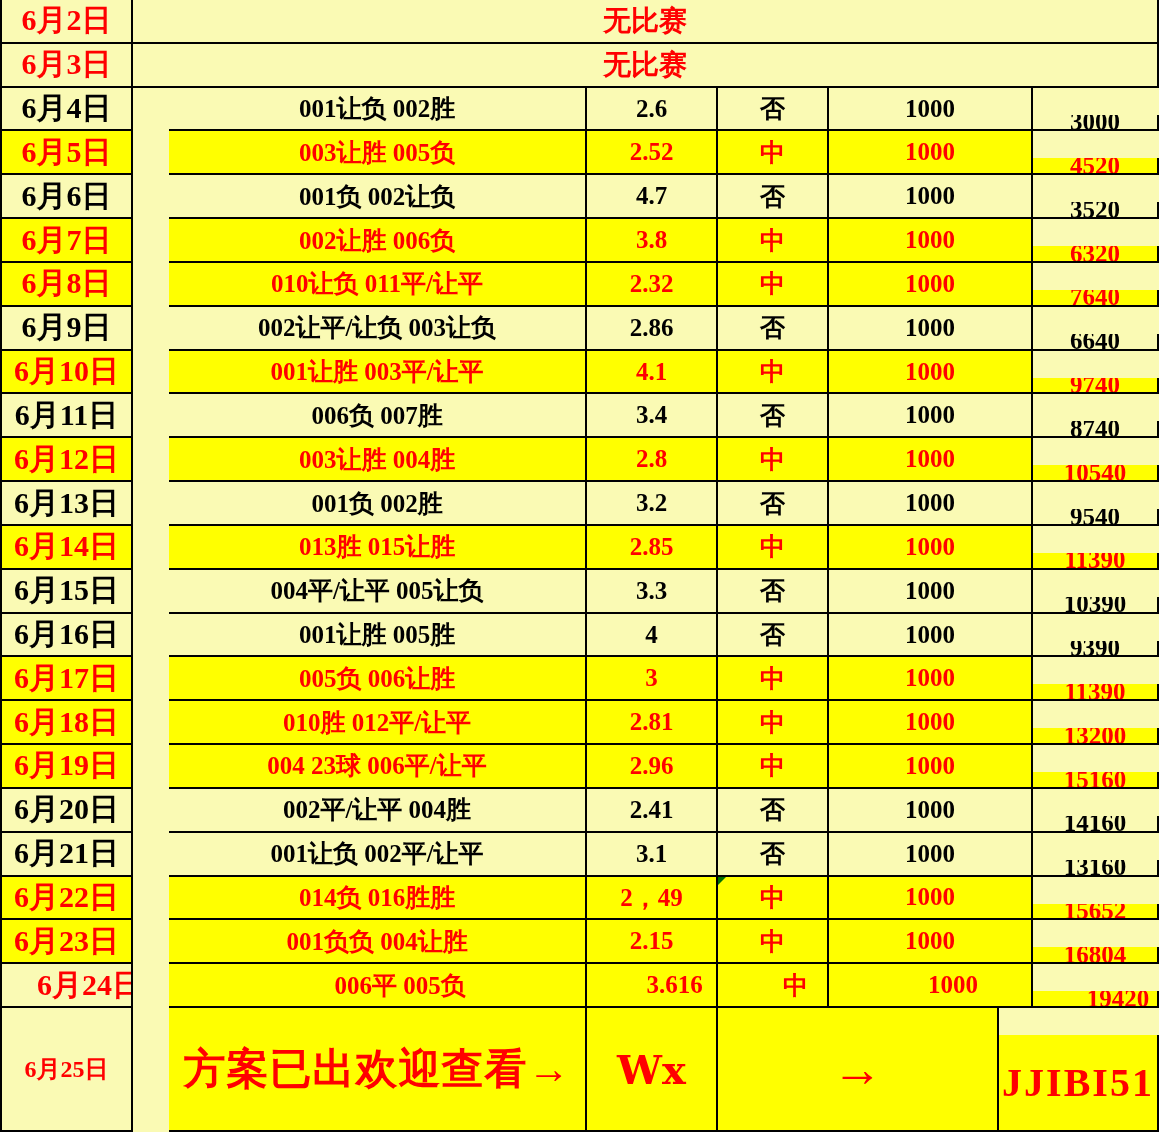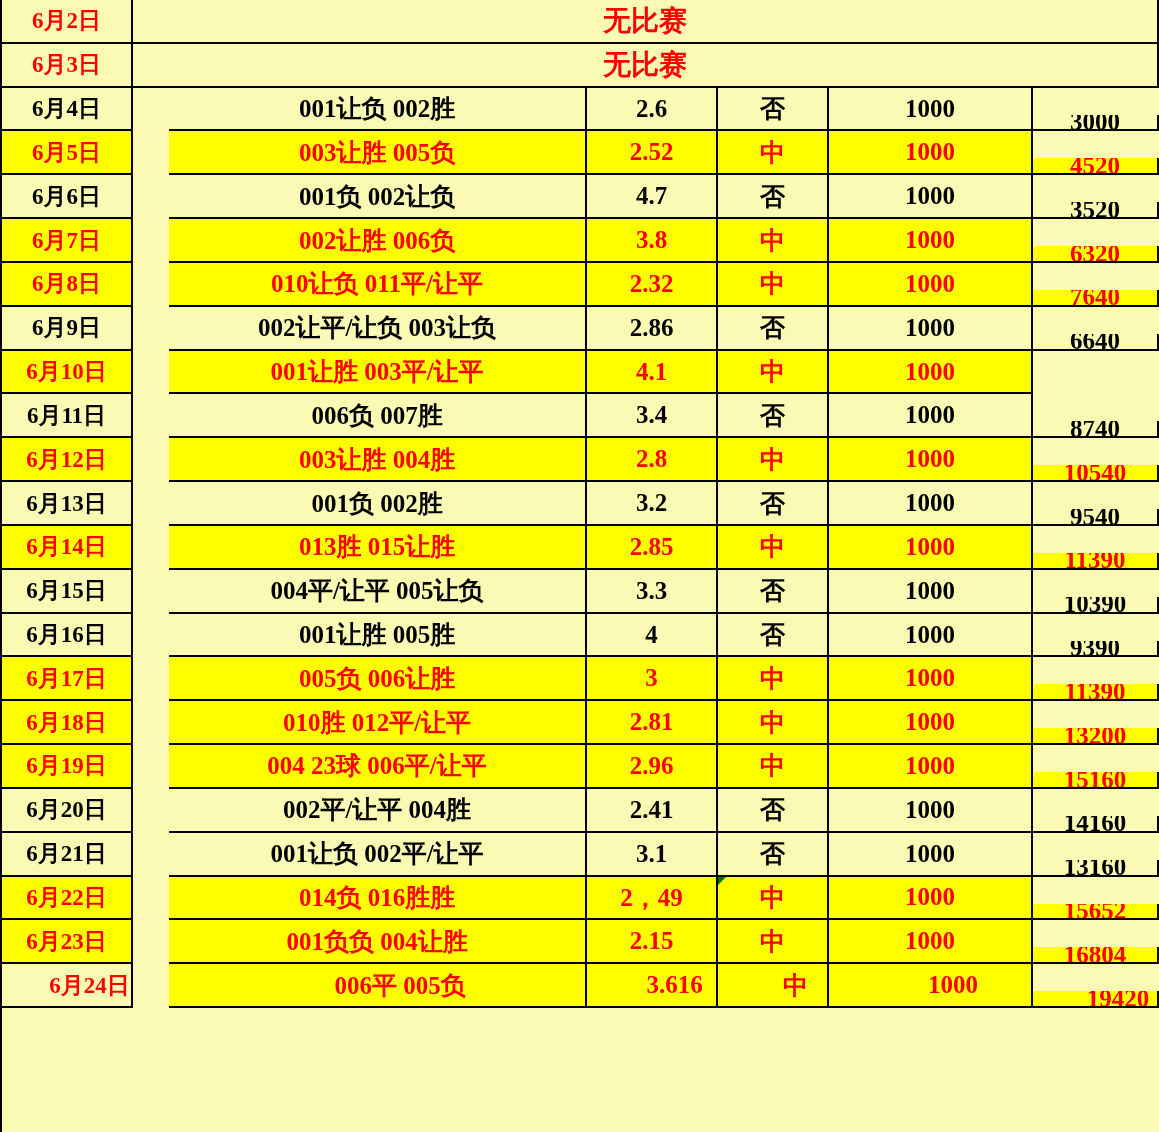--- a/index.html
+++ b/index.html
@@ -21,21 +21,21 @@
   #rows{display:contents;}
   .c{
     box-sizing:border-box;
     border-right:2px solid var(--border,#000);
     border-bottom:2px solid var(--border,#000);
     display:flex;align-items:center;justify-content:center;
     position:relative;
     white-space:nowrap;
     overflow:hidden;
   }
-  .w-date{width:131px;font-size:23px;}
+  .w-date{width:131px;font-size:30px;}
   .w-picks{width:418px;font-size:25px;margin-left:36px;}
   .w-odds{width:131px;font-size:25px;}
   .w-res{width:111px;font-size:25px;}
   .w-stake{width:204px;font-size:25px;}
   .w-total{flex:1;font-size:25px;margin-top:27px;}
   .w-note{flex:1;font-size:28px;}
   .w-arrow{width:281px;}
 
   .nomatch .c{background:var(--pale);color:var(--hit_text);}
   .miss .c{background:var(--pale);color:var(--miss_text);text-align:right;}
@@ -111,20 +111,21 @@
     <div class="c w-odds">2.86</div>
     <div class="c w-res">否</div>
     <div class="c w-stake">1000</div>
     <div class="c w-total">6640</div>
   </div><div class="row hit">
     <div class="c w-date">6月10日</div>
     <div class="c w-picks">001让胜 003平/让平</div>
     <div class="c w-odds">4.1</div>
     <div class="c w-res">中</div>
     <div class="c w-stake">1000</div>
+    <div class="c w-total">9740</div>
   </div><div class="row miss">
     <div class="c w-date">6月11日</div>
     <div class="c w-picks">006负 007胜</div>
     <div class="c w-odds">3.4</div>
     <div class="c w-res">否</div>
     <div class="c w-stake">1000</div>
     <div class="c w-total">8740</div>
   </div><div class="row hit">
     <div class="c w-date">6月12日</div>
     <div class="c w-picks">003让胜 004胜</div>
@@ -211,14 +212,21 @@
     <div class="c w-total">16804</div>
   </div><div class="row hit2">
     <div class="c w-date">6月24日</div>
     <div class="c w-picks">006平 005负</div>
     <div class="c w-odds">3.616</div>
     <div class="c w-res">中</div>
     <div class="c w-stake">1000</div>
     <div class="c w-total">19420</div>
   </div></div>
 
+  <div class="row-footer">
+    <div class="c w-date">6月25日</div>
+    <div class="c w-picks f-msg">方案已出欢迎查看→</div>
+    <div class="c w-odds f-wx">Wx</div>
+    <div class="c w-arrow f-arrow">→</div>
+    <div class="c w-total f-code">JJIBI51</div>
+  </div>
 
 </div>
 
 </body></html>

